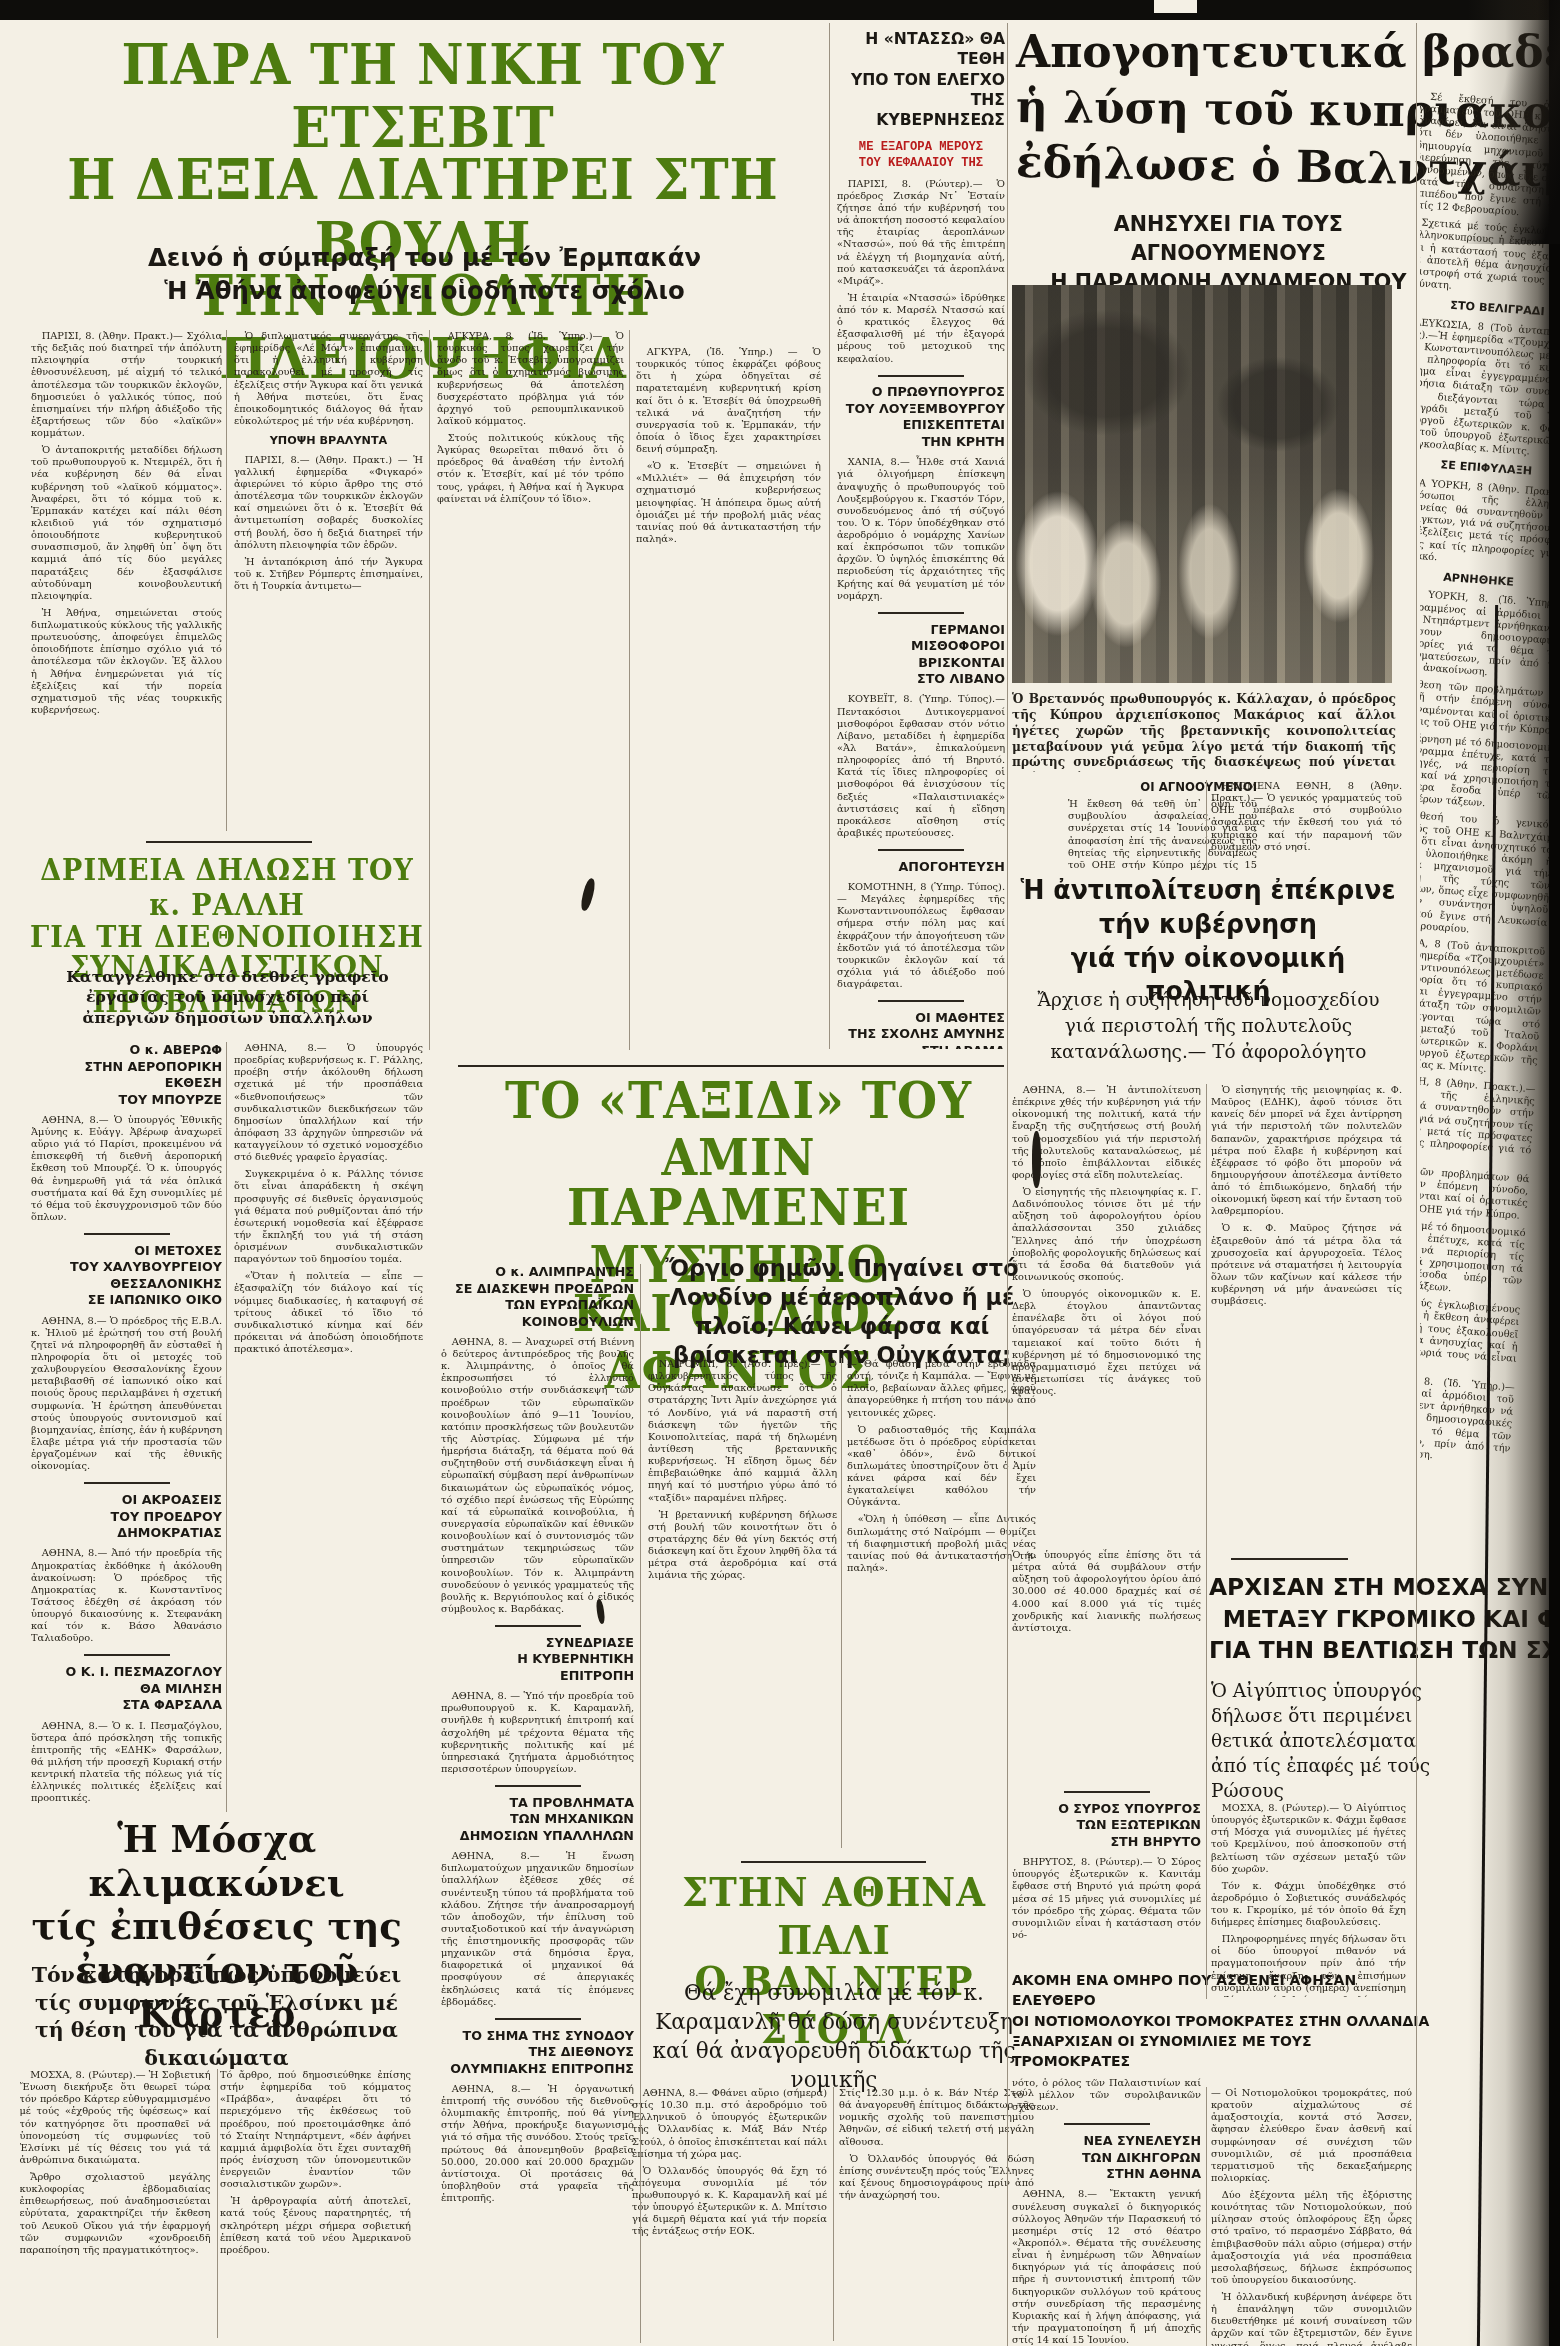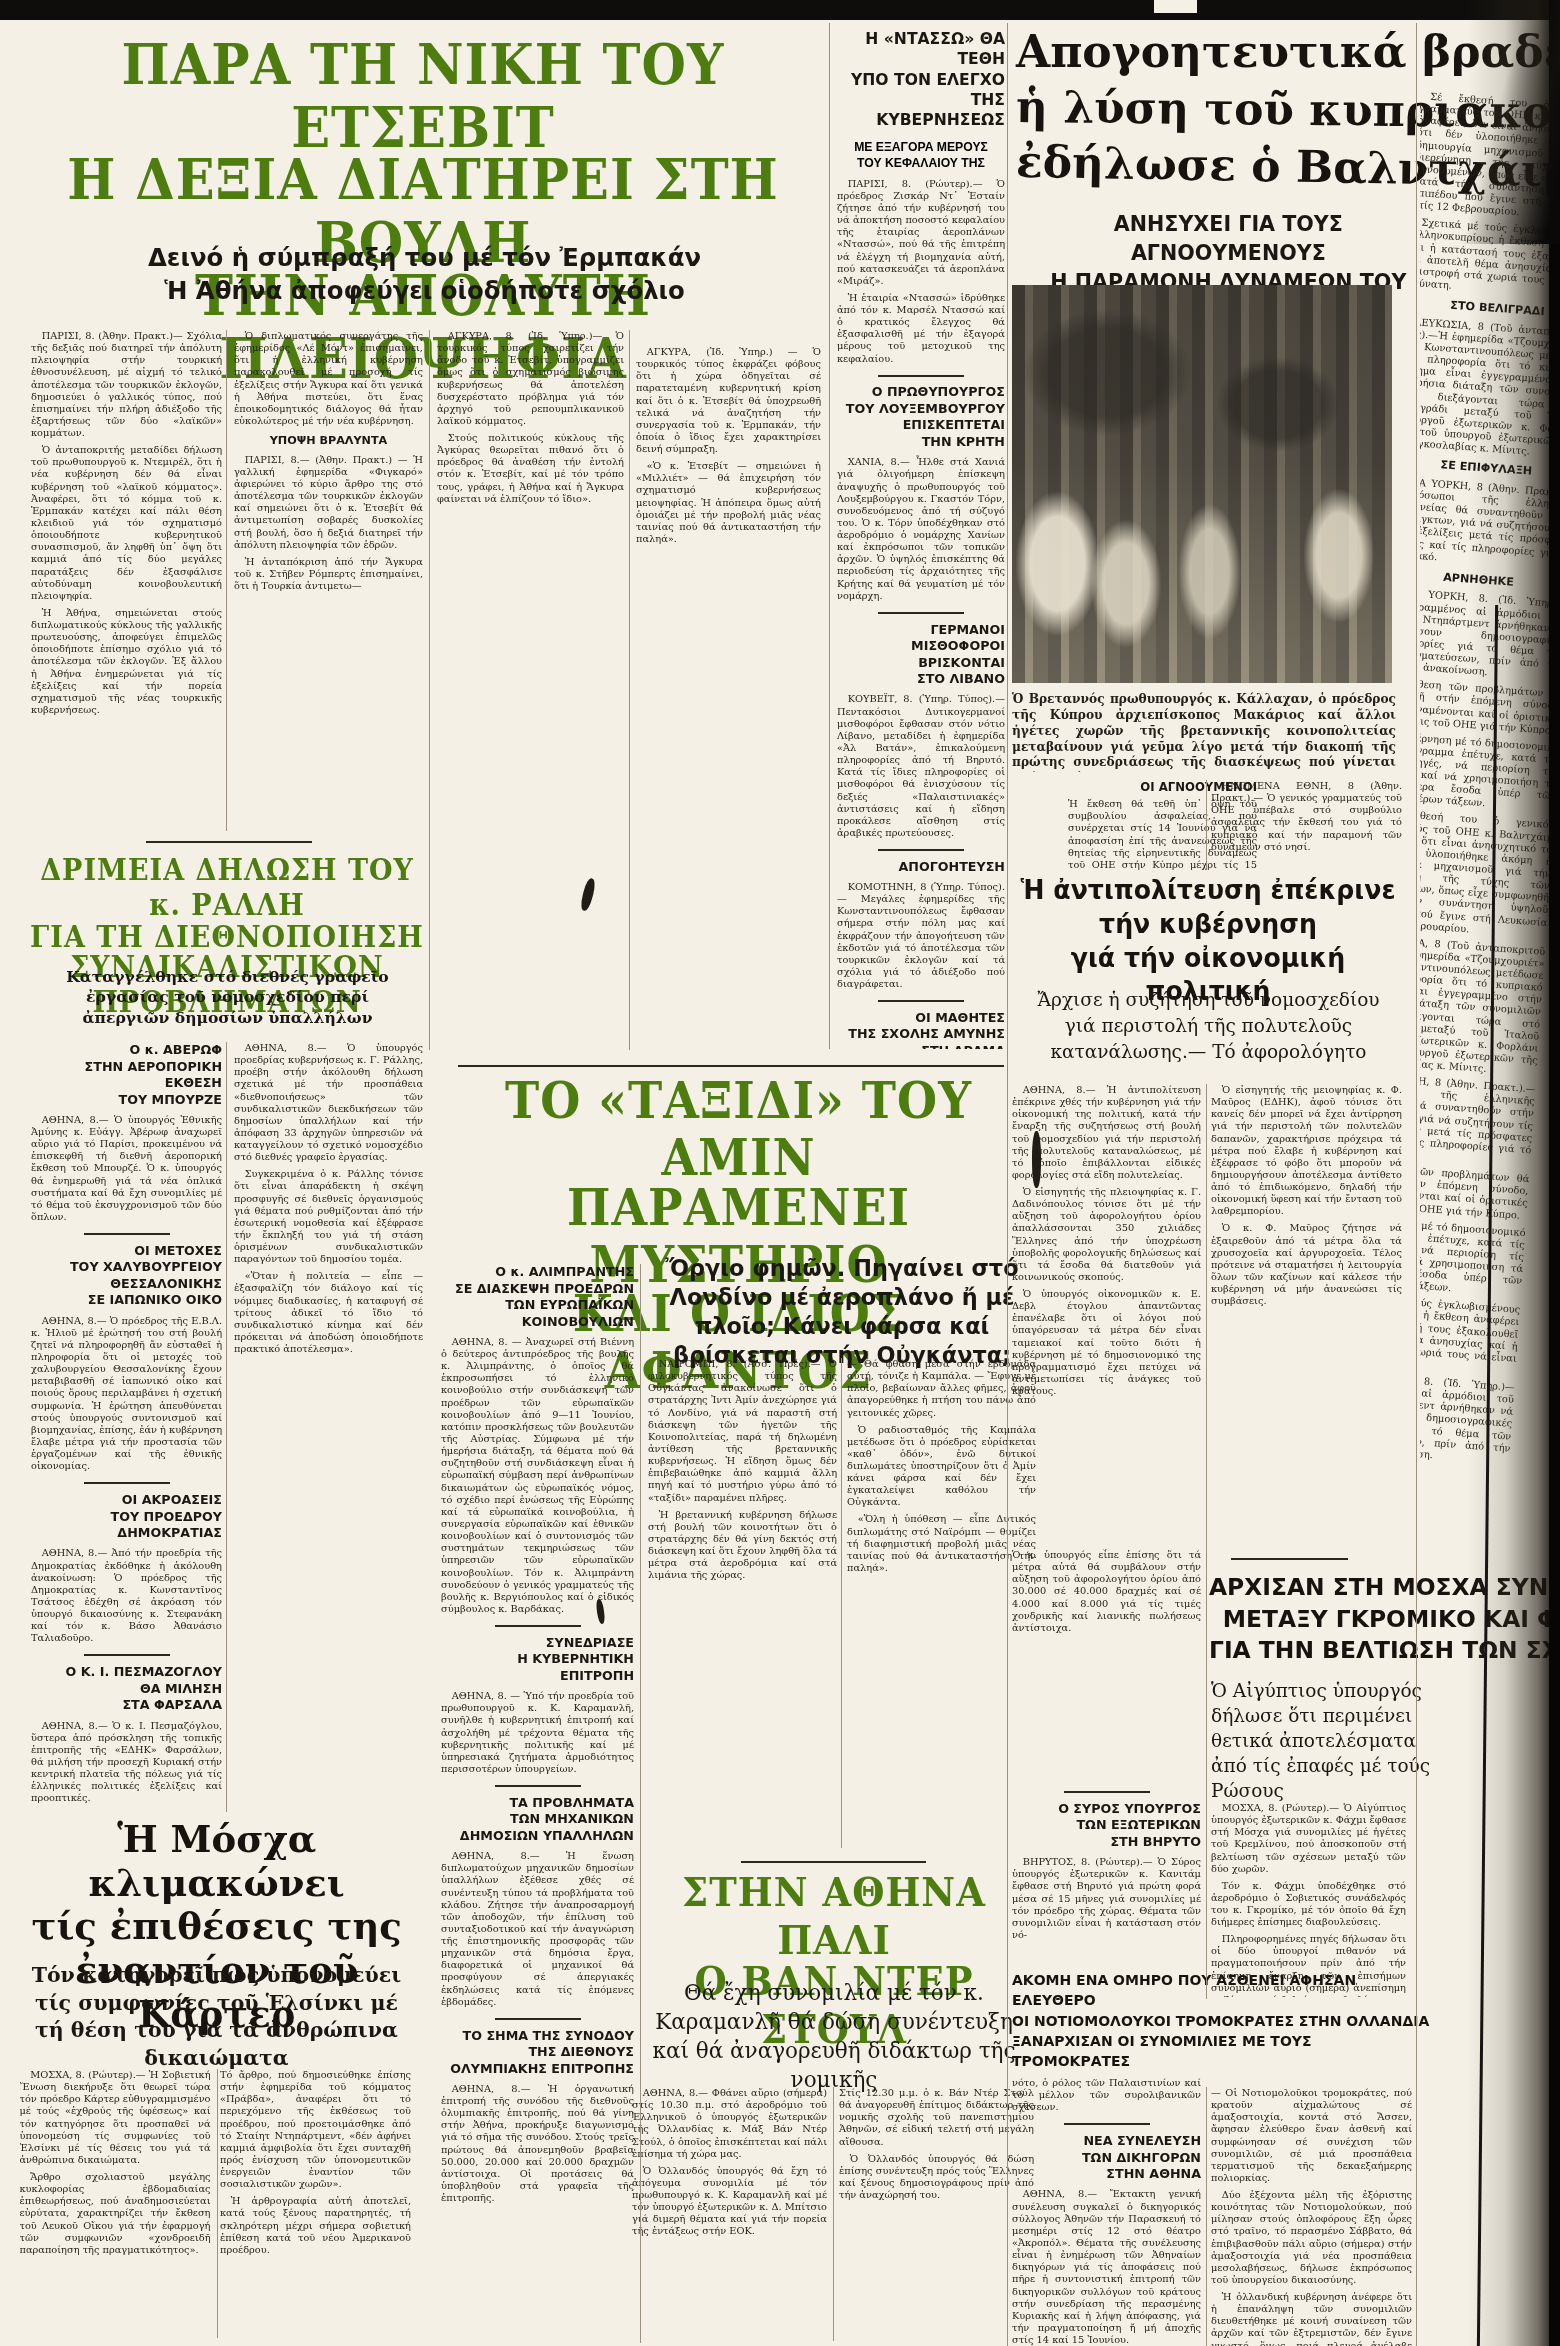--- a/index.html
+++ b/index.html
@@ -14,21 +14,21 @@
   .serifhead{font-family:"DejaVu Serif",serif;font-weight:bold;color:#17140f;}
   .sanshead{font-family:"DejaVu Sans",sans-serif;font-weight:bold;color:#17140f;}
   .deck{font-family:"DejaVu Sans",sans-serif;font-weight:bold;color:#1b1813;text-align:center;}
   .deckserif{font-family:"DejaVu Serif",serif;font-weight:bold;color:#1b1813;text-align:center;}
   
   .bd{font-size:9.8px;line-height:1.24;text-align:justify;color:#272319;}
   .bd p{margin:0 0 4.9px;text-indent:10.7px;}
   .bd p.noind{text-indent:0;}
   .cap{font-size:12.2px;line-height:1.3;text-align:justify;font-weight:bold;color:#23201a;}
   .mini{font-family:"DejaVu Sans",sans-serif;font-weight:bold;font-size:12.7px;line-height:1.3;text-align:right;white-space:pre-line;color:#1b1813;margin:0 0 5.9px;}
-  .minis{font-family:Liberation Sans, sans-serif;font-weight:bold;font-size:13px;line-height:1.3;text-align:center;white-space:pre-line;color:#000000;margin:0 0 5.9px;}
+  .minis{font-family:Liberation Mono, monospace;font-weight:bold;font-size:13px;line-height:1.3;text-align:center;white-space:pre-line;color:#b91c1c;margin:0 0 5.9px;}
   .midhead{font-family:"DejaVu Sans",sans-serif;font-weight:bold;font-size:11.2px;text-align:center;margin:6.8px 0 5.9px;color:#1b1813;}
   .minirule{width:86px;border-top:2px solid #2b261e;margin:9.8px auto 7.8px;}
   .vrule{position:absolute;width:1px;background:#9a9181;}
   .hrule{position:absolute;border-top:2.9px solid #2b261e;}
   .prl{white-space:pre-line;}
   
   .photo{background:
     radial-gradient(ellipse 68px 117px at 12% 70%, rgba(235,230,218,.9) 0 40%, transparent 62%),
     radial-gradient(ellipse 59px 107px at 30% 75%, rgba(225,219,204,.85) 0 38%, transparent 60%),
     radial-gradient(ellipse 54px 117px at 52% 72%, rgba(218,212,196,.8) 0 36%, transparent 58%),

